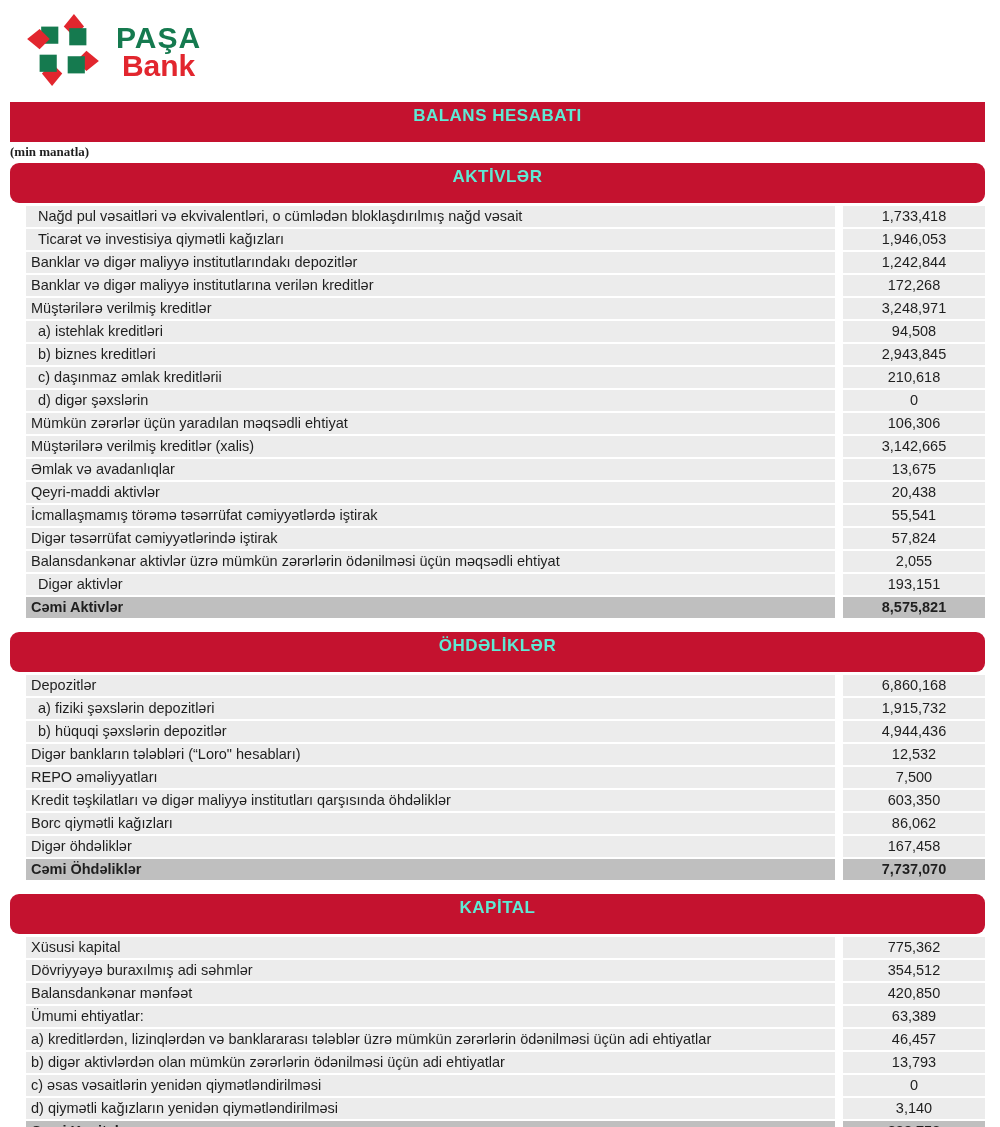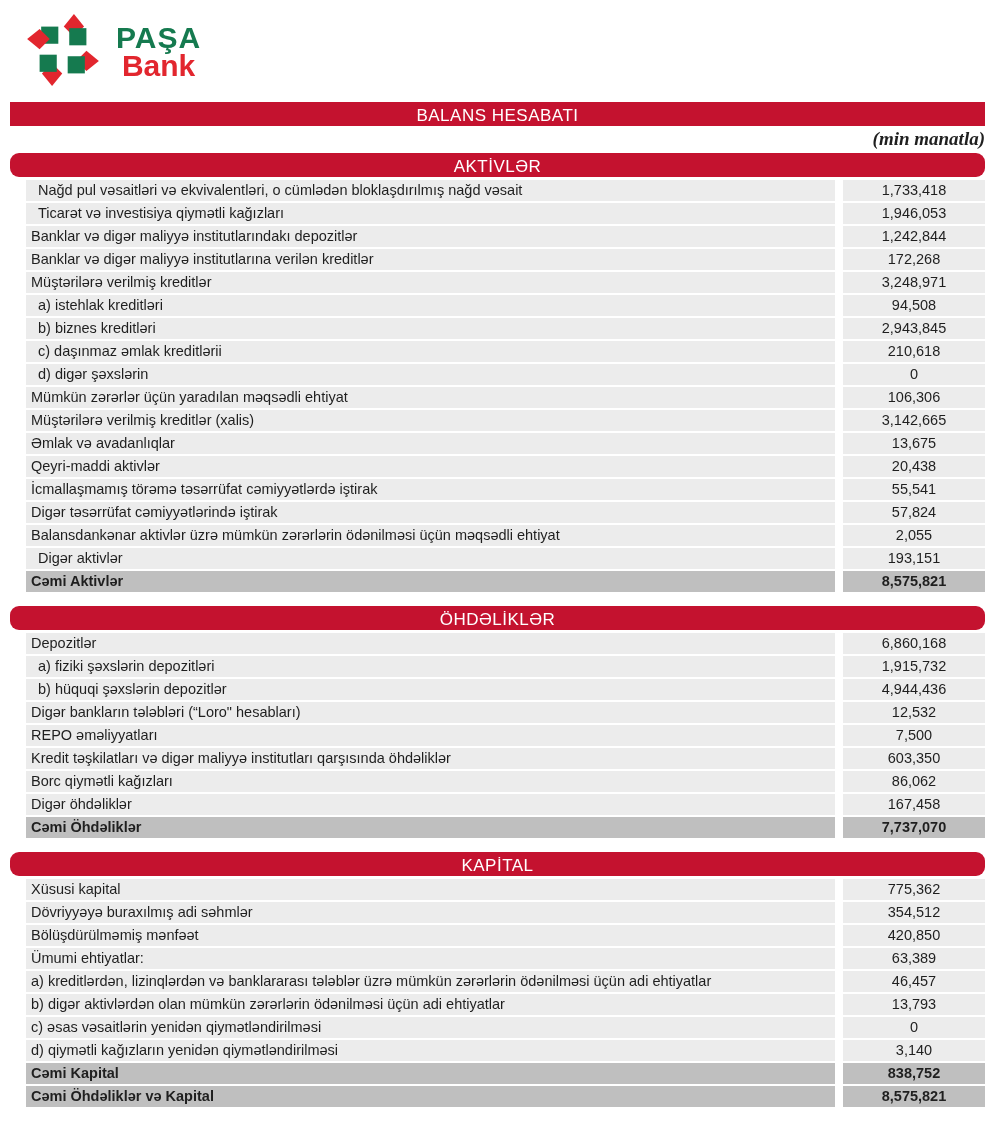--- a/index.html
+++ b/index.html
@@ -22,34 +22,33 @@
 
   
   .logo{display:flex;align-items:center;gap:14px;margin:2px 0 10px 14px;height:80px;}
   .logo-text{display:flex;flex-direction:column;line-height:0.95;}
   .logo-text .t1{font-size:30px;font-weight:bold;color:var(--logo-green);letter-spacing:1px;}
   .logo-text .t2{font-size:30px;font-weight:bold;color:var(--logo-red);text-align:center;}
 
   
   .red-bar{
     background:var(--red);
-    color:#ffffff;
-    font-weight:normal;
+    color:#5eead4;
+    font-weight:bold;
     text-align:center;
     font-size:17px;
-    height:24px;
+    height:40px;
     line-height:28px;
     letter-spacing:0.5px;
   }
   .unit-note{
-    text-align:right;
+    text-align:left;
     font-family:"Liberation Serif",serif;
-    font-style:italic;
     font-weight:bold;
-    font-size:19px;
+    font-size:13px;
     padding:2px 0 3px 0;
   }
 
   
   .section{margin-bottom:14px;}
   .section .red-bar{margin-bottom:3px;border-radius:9px;}
   .row{display:flex;gap:8px;margin-bottom:2px;padding-left:16px;}
   .label-cell{
     flex:1;
     background:var(--row-bg);
@@ -265,21 +264,21 @@
     <div class="label-cell">Xüsusi kapital</div>
     <div class="value-cell">775,362</div>
   </div>
 
   <div class="row">
     <div class="label-cell">Dövriyyəyə buraxılmış adi səhmlər</div>
     <div class="value-cell">354,512</div>
   </div>
 
   <div class="row">
-    <div class="label-cell">Bölüşdürülməmiş mənfəət</div>
+    <div class="label-cell">Balansdankənar mənfəət</div>
     <div class="value-cell">420,850</div>
   </div>
 
   <div class="row">
     <div class="label-cell">Ümumi ehtiyatlar:</div>
     <div class="value-cell">63,389</div>
   </div>
 
   <div class="row">
     <div class="label-cell">a) kreditlərdən, lizinqlərdən və banklararası  tələblər üzrə mümkün zərərlərin ödənilməsi üçün adi ehtiyatlar</div>

